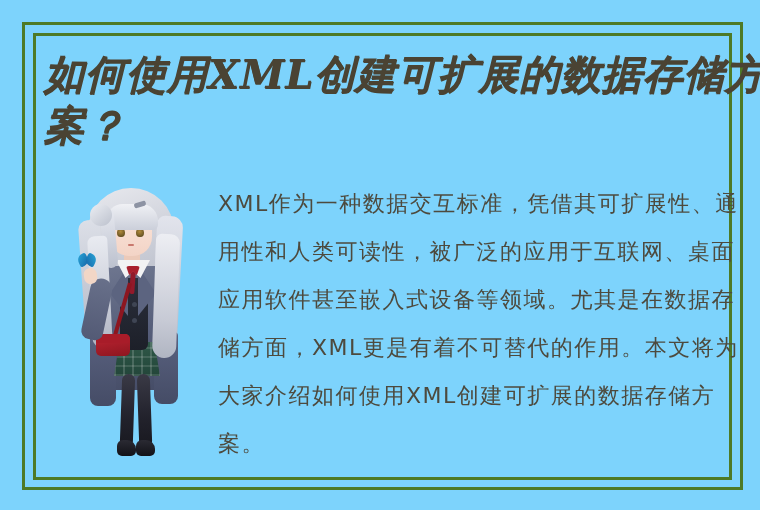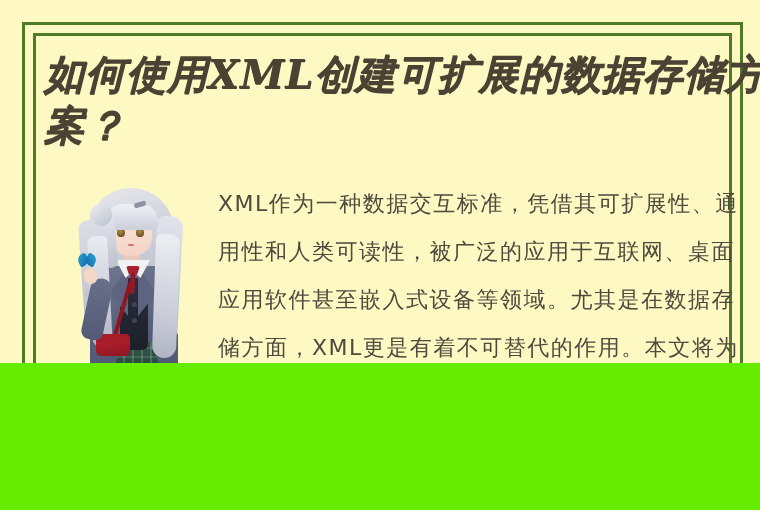--- a/index.html
+++ b/index.html
@@ -10,22 +10,22 @@
     width: 760px;
     height: 510px;
     overflow: hidden;
     background: #66ec00;
     font-family: "Liberation Sans", sans-serif;
   }
 
   .poster {
     position: relative;
     width: 760px;
-    height: 363px;
-    background: #fef9c3;
+    height: 510px;
+    background: #7dd3fc;
     overflow: hidden;
   }
 
   
   .frame-outer {
     position: absolute;
     left: 22px;
     top: 22px;
     width: 721px;
     height: 468px;

